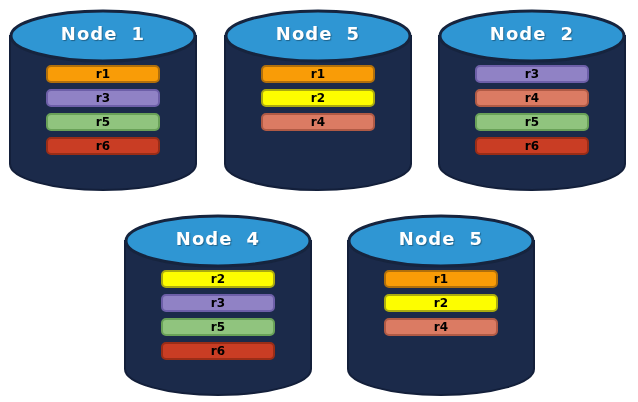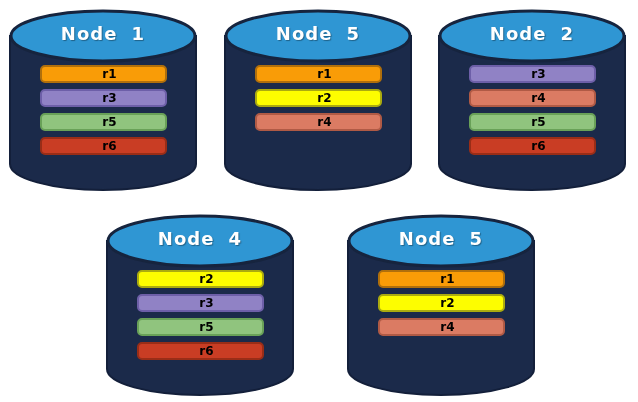--- a/index.html
+++ b/index.html
@@ -35,21 +35,20 @@
   .bar {
     width: 110px;
     height: 14px;
     border: 2px solid #000;
     border-radius: 5px;
     text-align: center;
     color: #000000;
     font-weight: bold;
     font-size: 12px;
     line-height: 14px;
-    padding-left: 13px;
   }
 </style>
 </head>
 <body>
 
 <div class="canvas">
 
   <div class="node" style="left:7px; top:8px;">
     <svg class="cyl" width="192" height="188" viewBox="0 0 192 188">
       <path stroke-width="2" d="M3 28 L3 156 A93 26 0 0 0 189 156 L189 28 Z" fill="#1B2A4A" stroke="#131F3A"></path>
@@ -84,21 +83,21 @@
     </svg>
     <div class="node-title">Node 2</div>
     <div class="bars">
       <div class="bar" style="background-color: rgb(144, 130, 197); border-color: rgb(109, 95, 168);">r3</div>
       <div class="bar" style="background-color: rgb(219, 123, 99); border-color: rgb(176, 90, 69);">r4</div>
       <div class="bar" style="background-color: rgb(144, 196, 126); border-color: rgb(105, 161, 88);">r5</div>
       <div class="bar" style="background-color: rgb(201, 61, 36); border-color: rgb(153, 45, 23);">r6</div>
     </div>
   </div>
 
-  <div class="node" style="left:104px; top:213px;">
+  <div class="node" style="left:122px; top:213px;">
     <svg class="cyl" width="192" height="188" viewBox="0 0 192 188">
       <path stroke-width="2" d="M3 28 L3 156 A93 26 0 0 0 189 156 L189 28 Z" fill="#1B2A4A" stroke="#131F3A"></path>
       <ellipse stroke-width="3" cx="96" cy="28" rx="92" ry="25" fill="#2F96D3" stroke="#16243E"></ellipse>
     </svg>
     <div class="node-title">Node 4</div>
     <div class="bars">
       <div class="bar" style="background-color: rgb(253, 253, 0); border-color: rgb(171, 171, 15);">r2</div>
       <div class="bar" style="background-color: rgb(144, 130, 197); border-color: rgb(109, 95, 168);">r3</div>
       <div class="bar" style="background-color: rgb(144, 196, 126); border-color: rgb(105, 161, 88);">r5</div>
       <div class="bar" style="background-color: rgb(201, 61, 36); border-color: rgb(153, 45, 23);">r6</div>

